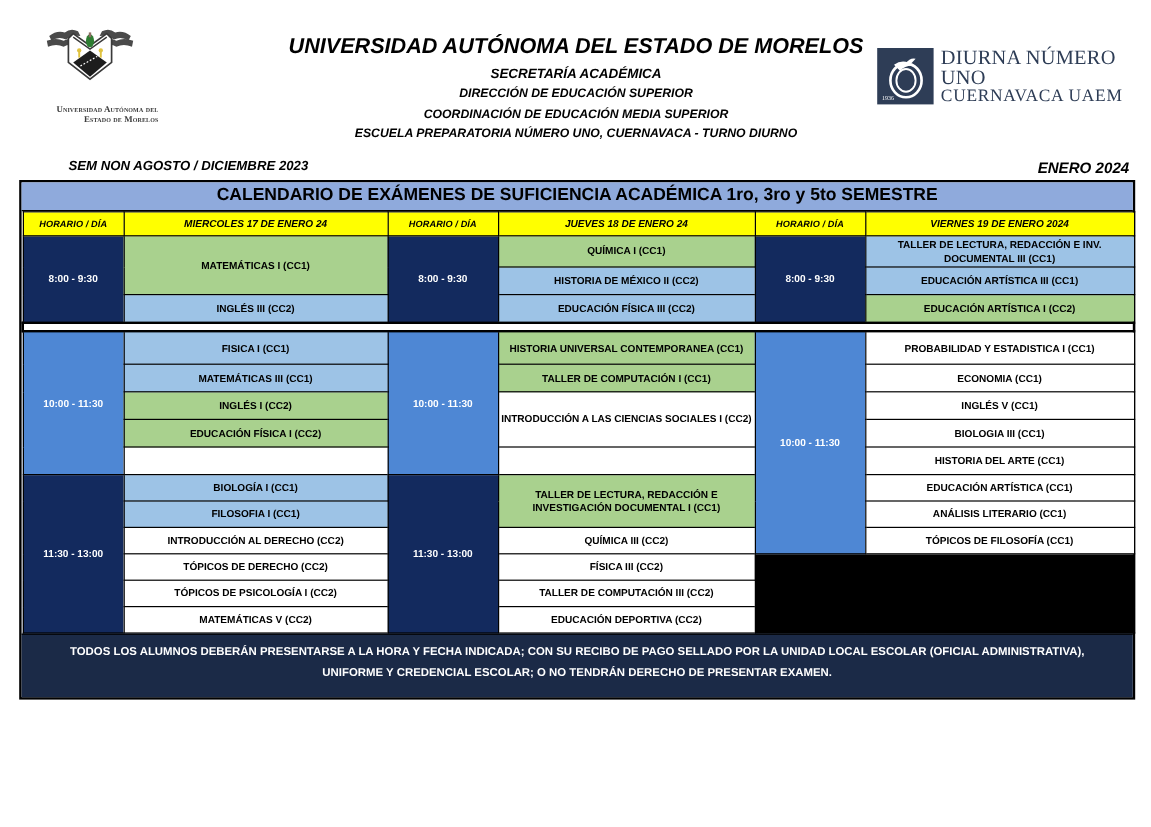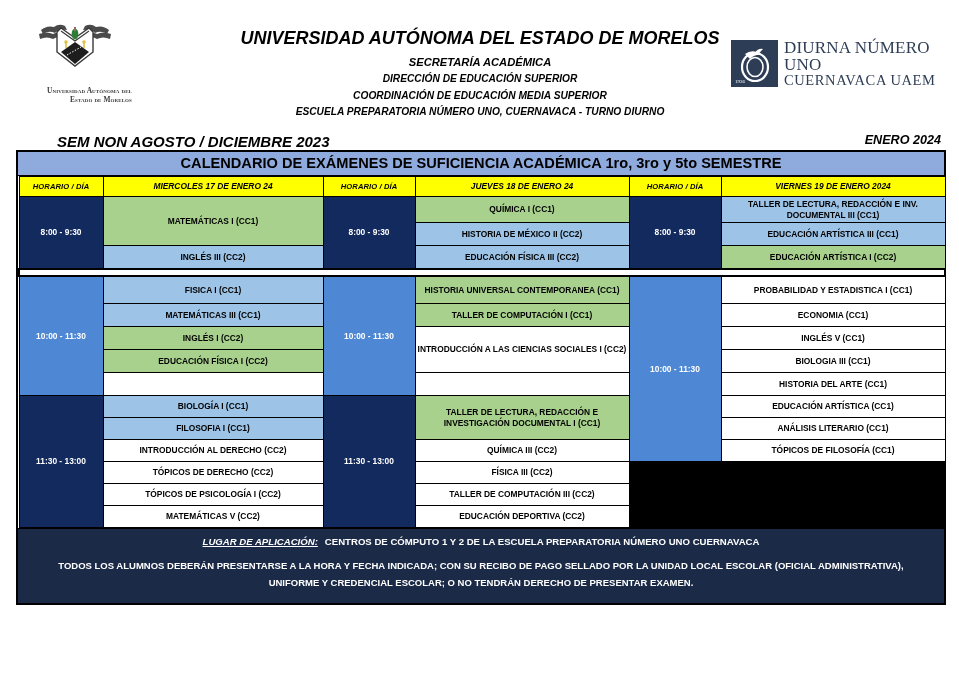--- a/index.html
+++ b/index.html
@@ -85,21 +85,21 @@
   .hl-1 { font-size: 18px; }
   .hl-2 { font-size: 11.2px; }
   .hl-3 { font-size: 10.2px; }
   .hl-4 { font-size: 10.2px; }
   .hl-5 { font-size: 10.2px; }
   .hl-6 { font-size: 10.2px; }
 
   #sem-label {
     position: absolute;
     left: 57px; top: 133px;
-    font-size: 15px;
+    font-size: 11px;
     font-weight: bold;
     font-style: italic;
   }
   #enero-label {
     position: absolute;
     right: 18px; top: 133px;
     font-size: 12.6px;
     font-weight: bold;
     font-style: italic;
   }
@@ -359,20 +359,17 @@
         <td class="white" style="height:21px">TALLER DE COMPUTACIÓN III (CC2)</td>
       </tr>
       <tr>
         <td class="white" style="height:21px">MATEMÁTICAS V (CC2)</td>
         <td class="white" style="height:21px">EDUCACIÓN DEPORTIVA (CC2)</td>
       </tr>
     </tbody>
       </table>
 
     <div id="footer">
-      <div id="footer-line1">
-        <span class="lugar">LUGAR DE APLICACIÓN:</span><span>CENTROS DE CÓMPUTO 1 Y 2  DE LA ESCUELA PREPARATORIA NÚMERO UNO CUERNAVACA</span>
-      </div>
       <div id="footer-line2">TODOS LOS ALUMNOS DEBERÁN PRESENTARSE A LA HORA Y FECHA INDICADA; CON SU RECIBO DE PAGO SELLADO POR LA UNIDAD LOCAL ESCOLAR (OFICIAL ADMINISTRATIVA), UNIFORME Y CREDENCIAL ESCOLAR; O NO TENDRÁN DERECHO DE PRESENTAR EXAMEN.</div>
     </div>
 
   </div>
 </div>
 
 </body></html>

